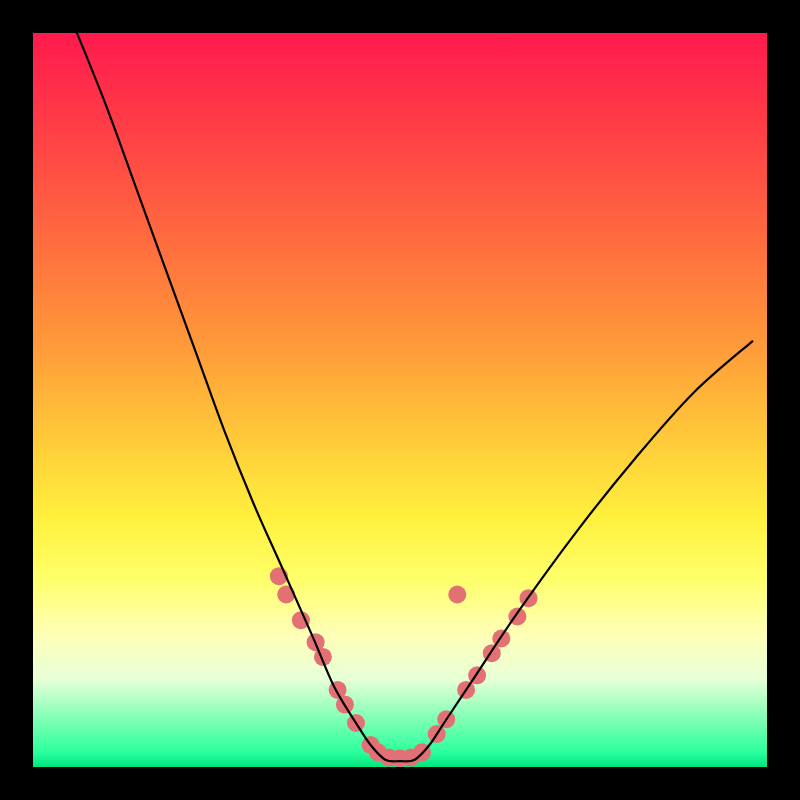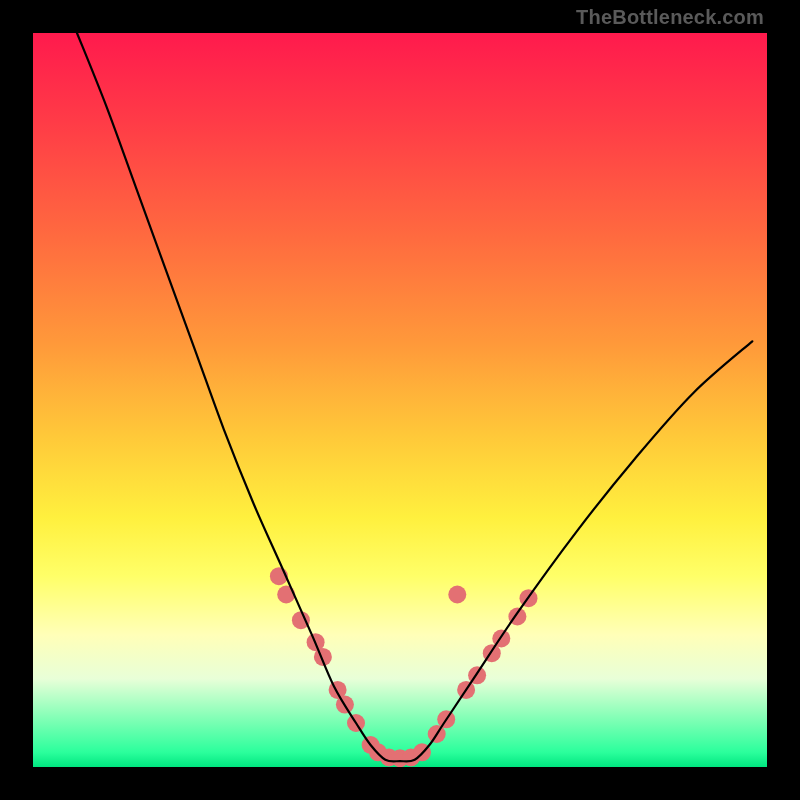--- a/index.html
+++ b/index.html
@@ -88,14 +88,13 @@
           <circle cx="444.1" cy="642.3" r="9" fill="#e37073"></circle>
           <circle cx="458.8" cy="620.2" r="9" fill="#e37073"></circle>
           <circle cx="468.3" cy="605.5" r="9" fill="#e37073"></circle>
           <circle cx="484.4" cy="583.5" r="9" fill="#e37073"></circle>
           <circle cx="495.5" cy="565.2" r="9" fill="#e37073"></circle>
           <circle cx="424.3" cy="561.5" r="9" fill="#e37073"></circle>
         </g>
       <path id="curve-path" fill="none" stroke="#000" stroke-width="2.2" stroke-linecap="round" stroke-linejoin="round" d="M 44.0 0.0 C 48.9 12.2, 63.6 47.7, 73.4 73.4 C 83.2 99.1, 93.0 127.2, 102.8 154.1 C 112.5 181.1, 122.3 208.0, 132.1 234.9 C 141.9 261.8, 151.7 288.7, 161.5 315.6 C 171.3 342.5, 181.1 370.7, 190.8 396.4 C 200.6 422.1, 210.4 446.5, 220.2 469.8 C 230.0 493.0, 239.8 513.8, 249.6 535.8 C 259.3 557.8, 270.4 582.3, 278.9 601.9 C 287.5 621.5, 293.6 638.6, 300.9 653.3 C 308.3 667.9, 316.8 680.2, 323.0 690.0 C 329.1 699.7, 332.7 705.9, 337.6 712.0 C 342.5 718.1, 347.4 724.0, 352.3 726.7 C 357.2 729.4, 362.1 728.1, 367.0 728.1 C 371.9 728.1, 376.8 729.4, 381.7 726.7 C 386.6 724.0, 391.5 718.1, 396.4 712.0 C 401.3 705.9, 403.7 701.0, 411.0 690.0 C 418.4 679.0, 428.2 664.3, 440.4 645.9 C 452.6 627.6, 467.3 604.3, 484.4 579.9 C 501.6 555.4, 523.6 524.8, 543.2 499.1 C 562.7 473.4, 582.3 449.0, 601.9 425.7 C 621.5 402.5, 641.0 379.2, 660.6 359.7 C 680.2 340.1, 709.5 316.8, 719.3 308.3"></path>
     </svg>
   </div>
-  <div class="attribution">TheBottleneck.com</div>
 </div>
 
 </body></html>

